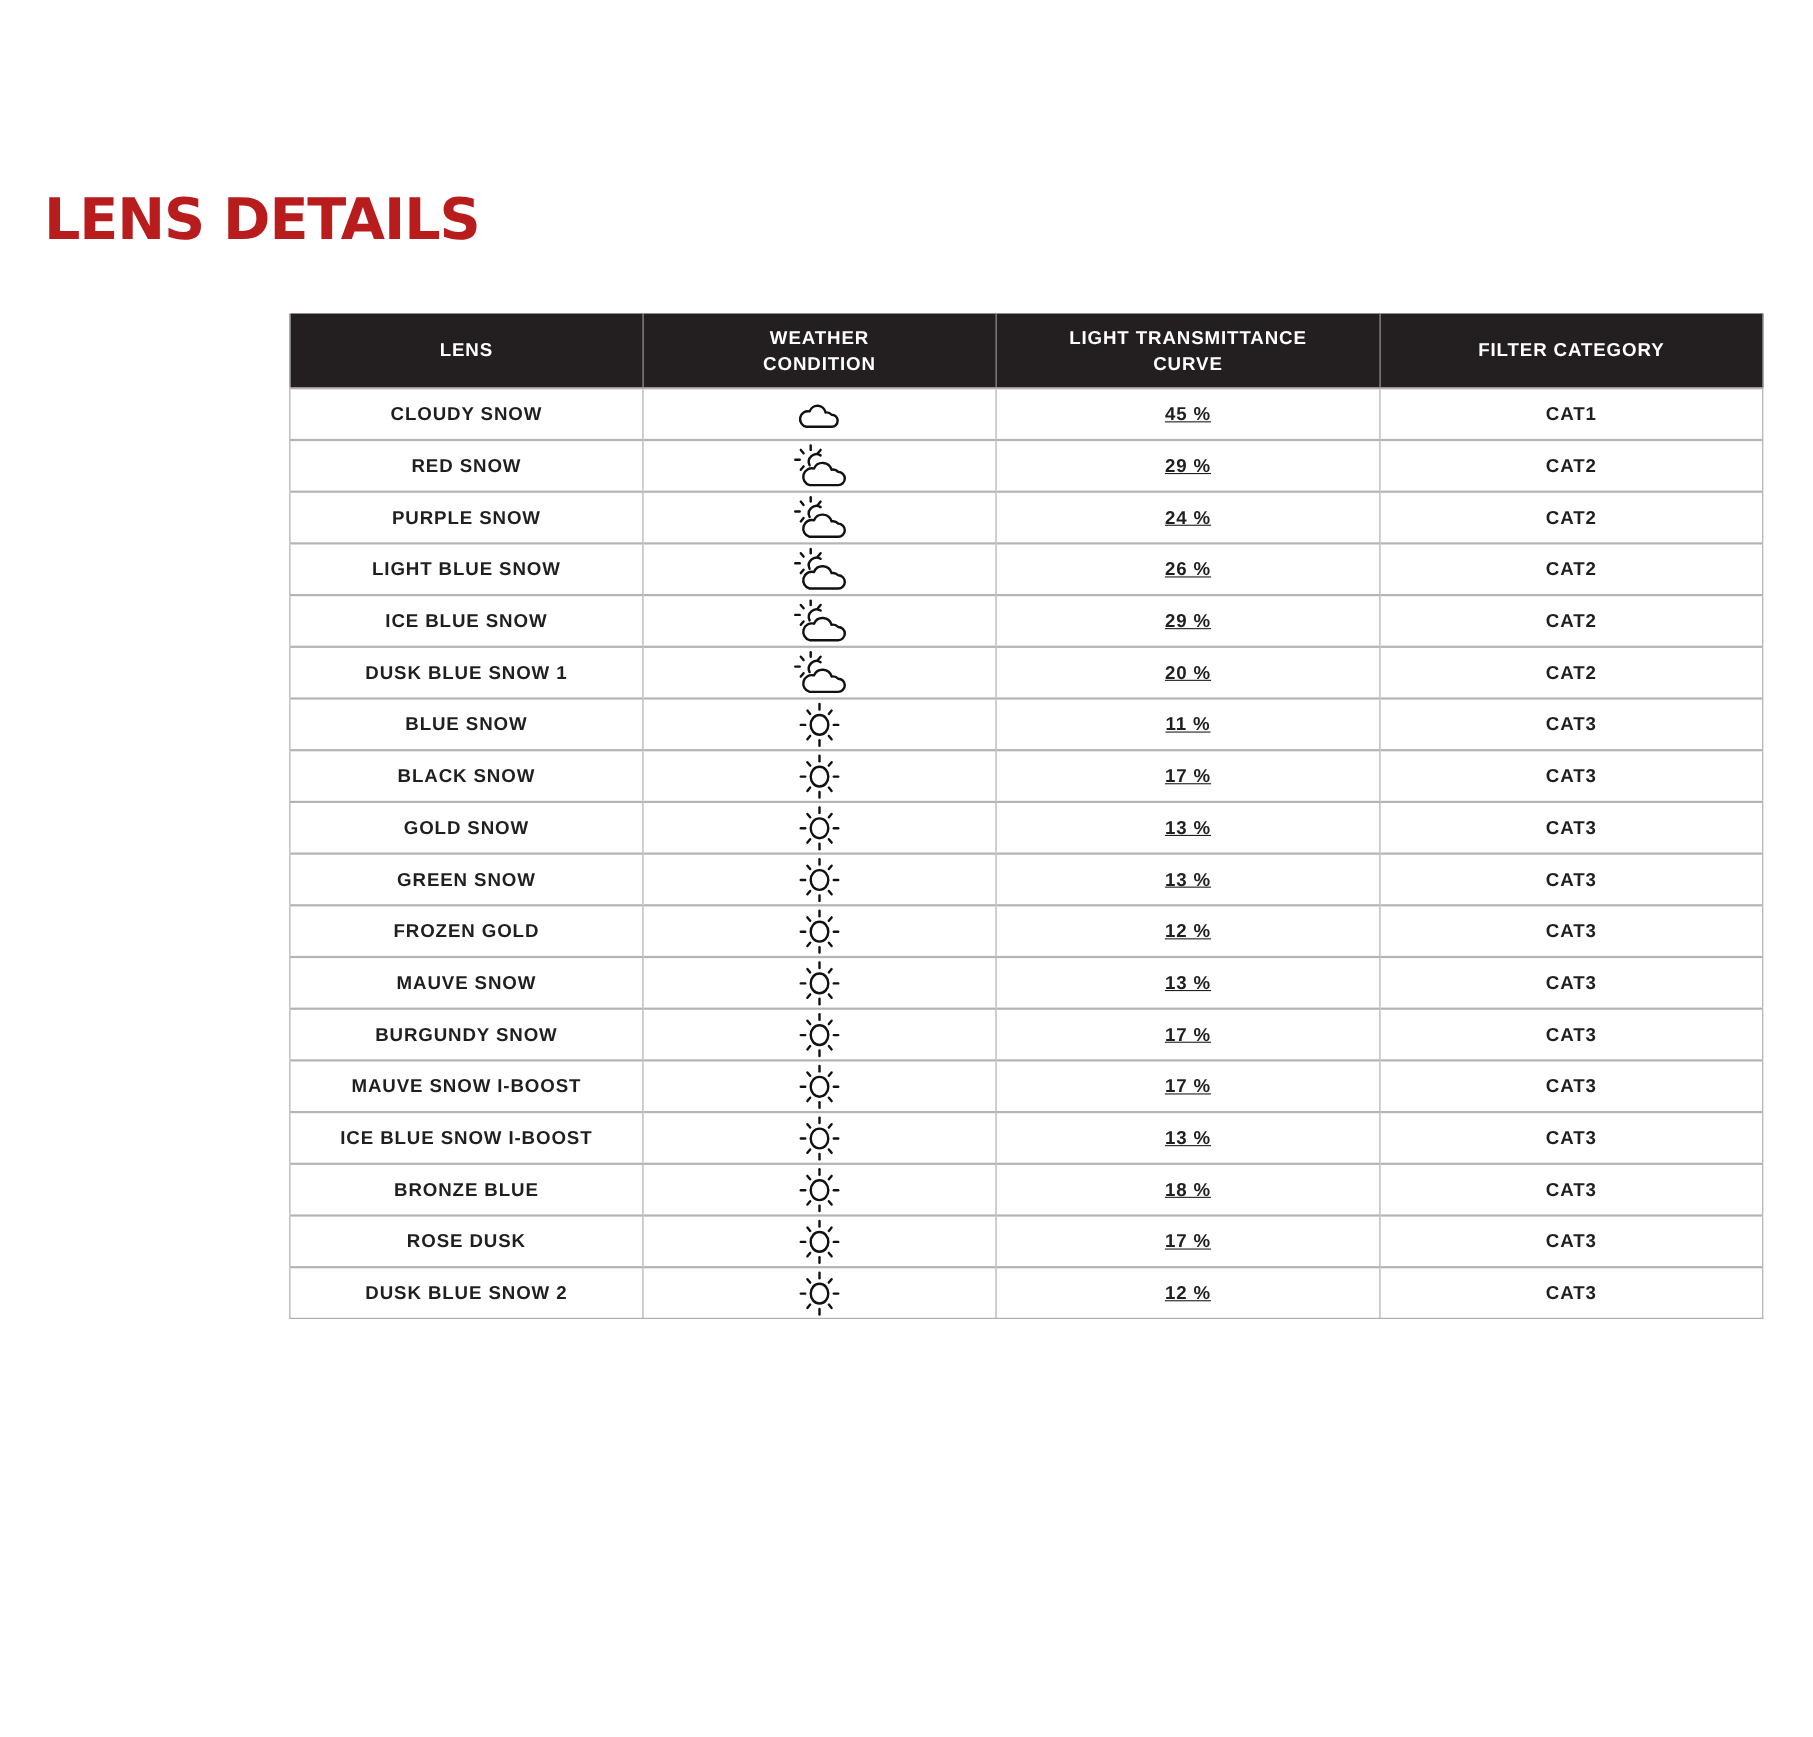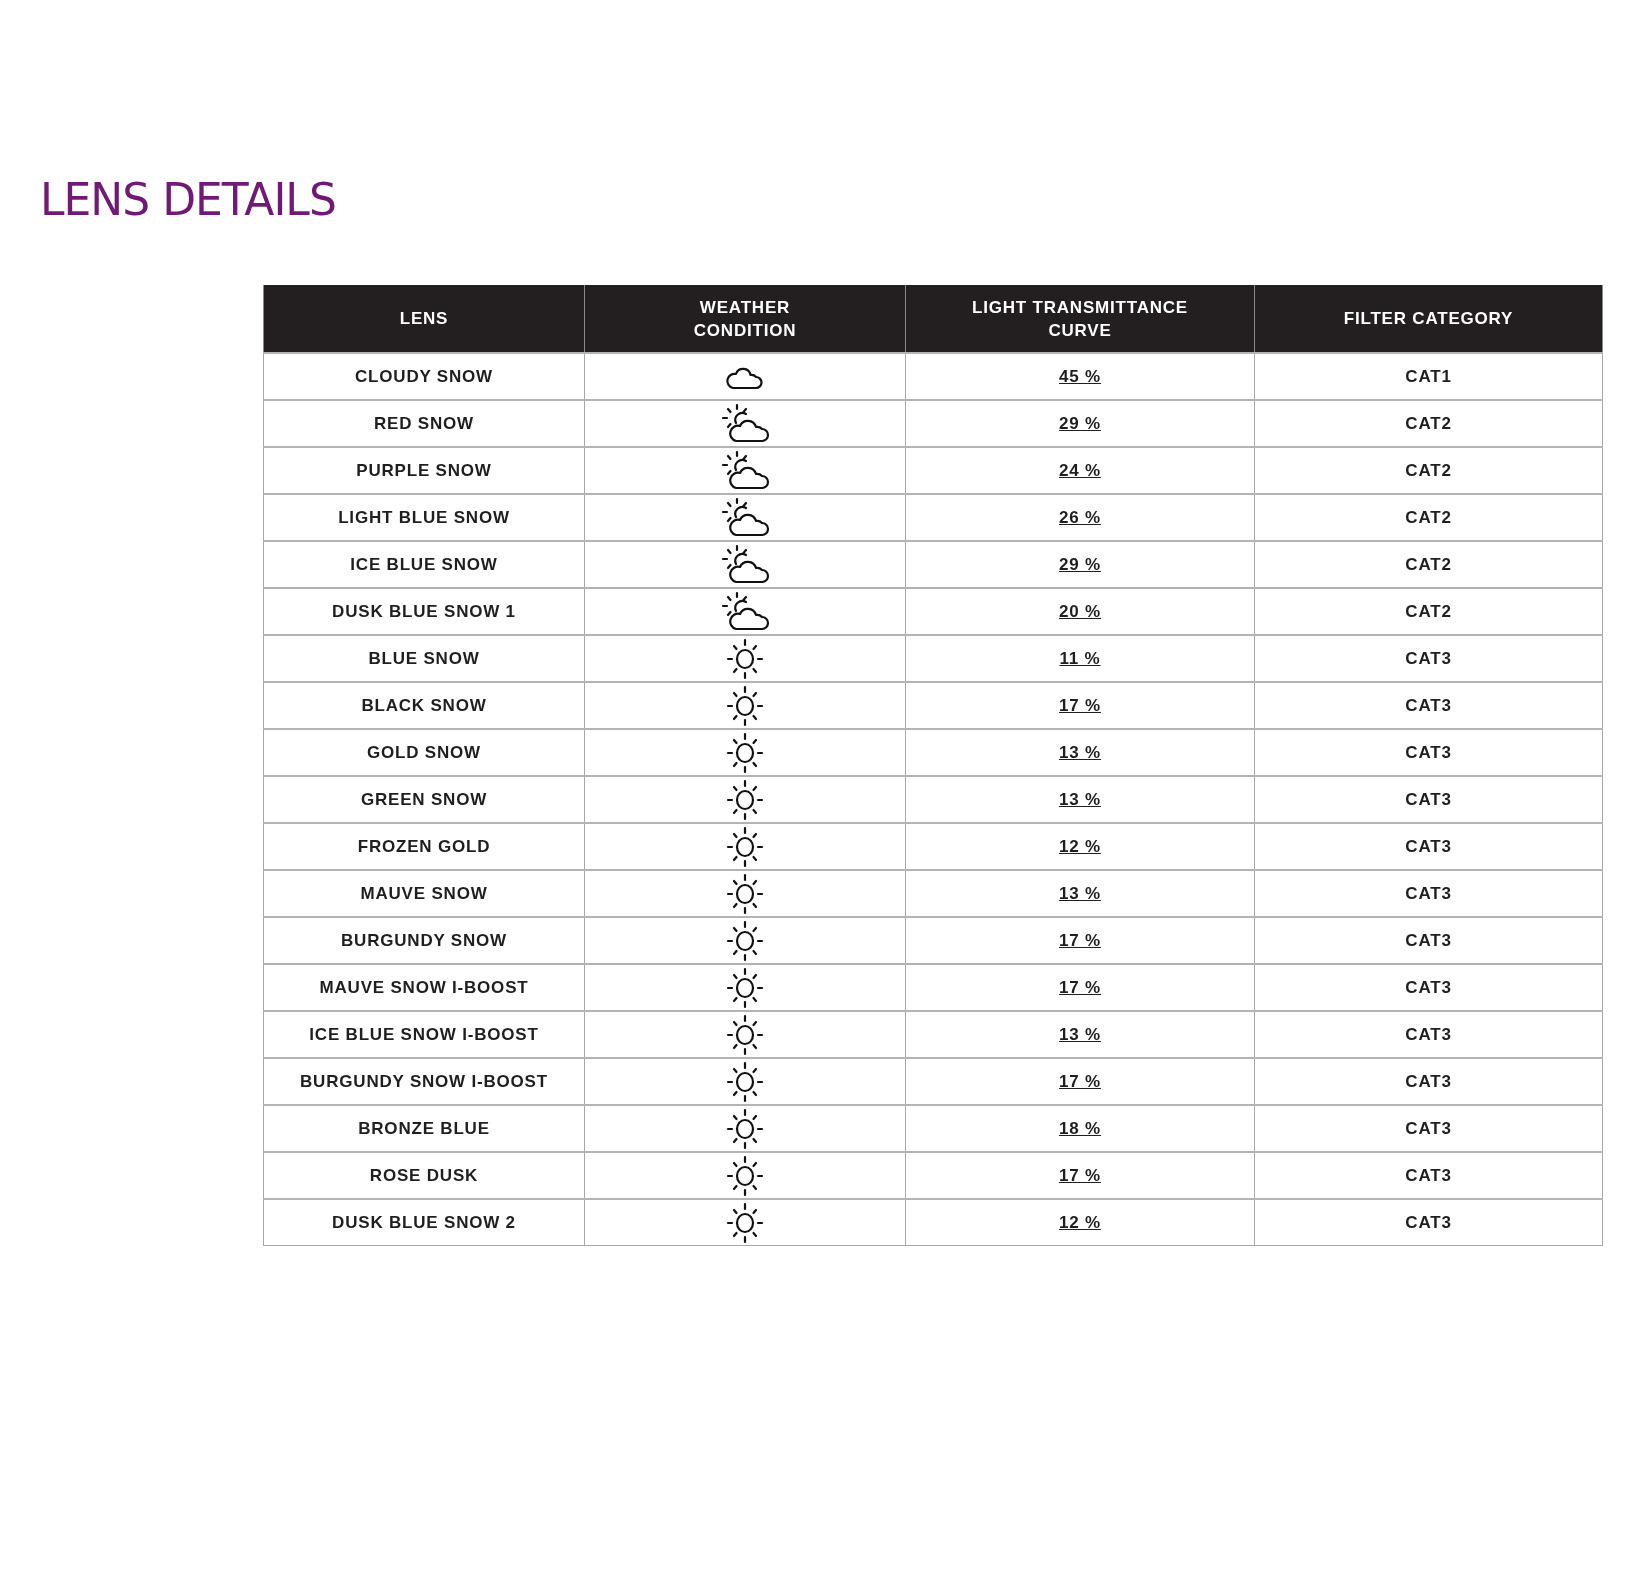--- a/index.html
+++ b/index.html
@@ -1,20 +1,20 @@
 <!DOCTYPE html>
 <html><head>
 <meta charset="utf-8">
 <style>
   html, body { margin:0; padding:0; background:#ffffff; }
   body { width:1648px; height:1579px; position:relative; overflow:hidden;
          font-family:"Liberation Sans", "DejaVu Sans", sans-serif; color:#1a1a1a; }
   .title { position:absolute; left:40px; top:160px; margin:0;
-           font-family:"DejaVu Sans", sans-serif; font-weight:normal; font-size:44px;
-           letter-spacing:-1px; color:#701a75; line-height:80px; }
+           font-family:"DejaVu Sans", sans-serif; font-weight:bold; font-size:52px;
+           letter-spacing:-1px; color:#b91c1c; line-height:80px; }
   table.lens { position:absolute; left:263px; top:285px; border-collapse:collapse;
                table-layout:fixed; width:1339px; }
   table.lens th { background:#231f20; color:#fff; font-weight:bold; font-size:17px;
                   letter-spacing:0.8px; height:67px; padding:0 6px; text-align:center;
                   line-height:23px; border-left:1px solid #8a8a8a; border-right:1px solid #8a8a8a;
                   text-transform:uppercase; }
   table.lens td { height:45px; border:1px solid #a8a8a8; border-top:2px solid #b4b4b4;
                   text-align:center; font-weight:bold; font-size:17px; letter-spacing:0.8px;
                   color:#1f1f1f; padding:0; }
   .pct { letter-spacing:0.5px;text-decoration:underline; }
@@ -298,38 +298,20 @@
     <line x1="9" y1="8" x2="11.5" y2="11"></line>
     <line x1="31" y1="8" x2="28.5" y2="11"></line>
     <line x1="9" y1="34" x2="11.5" y2="31"></line>
     <line x1="31" y1="34" x2="28.5" y2="31"></line>
   </svg>
 </span></td>
         <td class="pct">13 %</td>
         <td>CAT3</td>
       </tr>
       <tr>
-        <td>BURGUNDY SNOW I-BOOST</td>
-        <td><span class="icon">
-  <svg width="40" height="42" viewBox="0 0 40 42" fill="none" stroke="#111" stroke-width="2.2" stroke-linecap="round">
-    <ellipse cx="20" cy="21" rx="8" ry="9"></ellipse>
-    <line x1="20" y1="2" x2="20" y2="7"></line>
-    <line x1="20" y1="35" x2="20" y2="40"></line>
-    <line x1="3" y1="21" x2="7" y2="21"></line>
-    <line x1="33" y1="21" x2="37" y2="21"></line>
-    <line x1="9" y1="8" x2="11.5" y2="11"></line>
-    <line x1="31" y1="8" x2="28.5" y2="11"></line>
-    <line x1="9" y1="34" x2="11.5" y2="31"></line>
-    <line x1="31" y1="34" x2="28.5" y2="31"></line>
-  </svg>
-</span></td>
-        <td class="pct">17 %</td>
-        <td>CAT3</td>
-      </tr>
-      <tr>
         <td>BRONZE BLUE</td>
         <td><span class="icon">
   <svg width="40" height="42" viewBox="0 0 40 42" fill="none" stroke="#111" stroke-width="2.2" stroke-linecap="round">
     <ellipse cx="20" cy="21" rx="8" ry="9"></ellipse>
     <line x1="20" y1="2" x2="20" y2="7"></line>
     <line x1="20" y1="35" x2="20" y2="40"></line>
     <line x1="3" y1="21" x2="7" y2="21"></line>
     <line x1="33" y1="21" x2="37" y2="21"></line>
     <line x1="9" y1="8" x2="11.5" y2="11"></line>
     <line x1="31" y1="8" x2="28.5" y2="11"></line>

